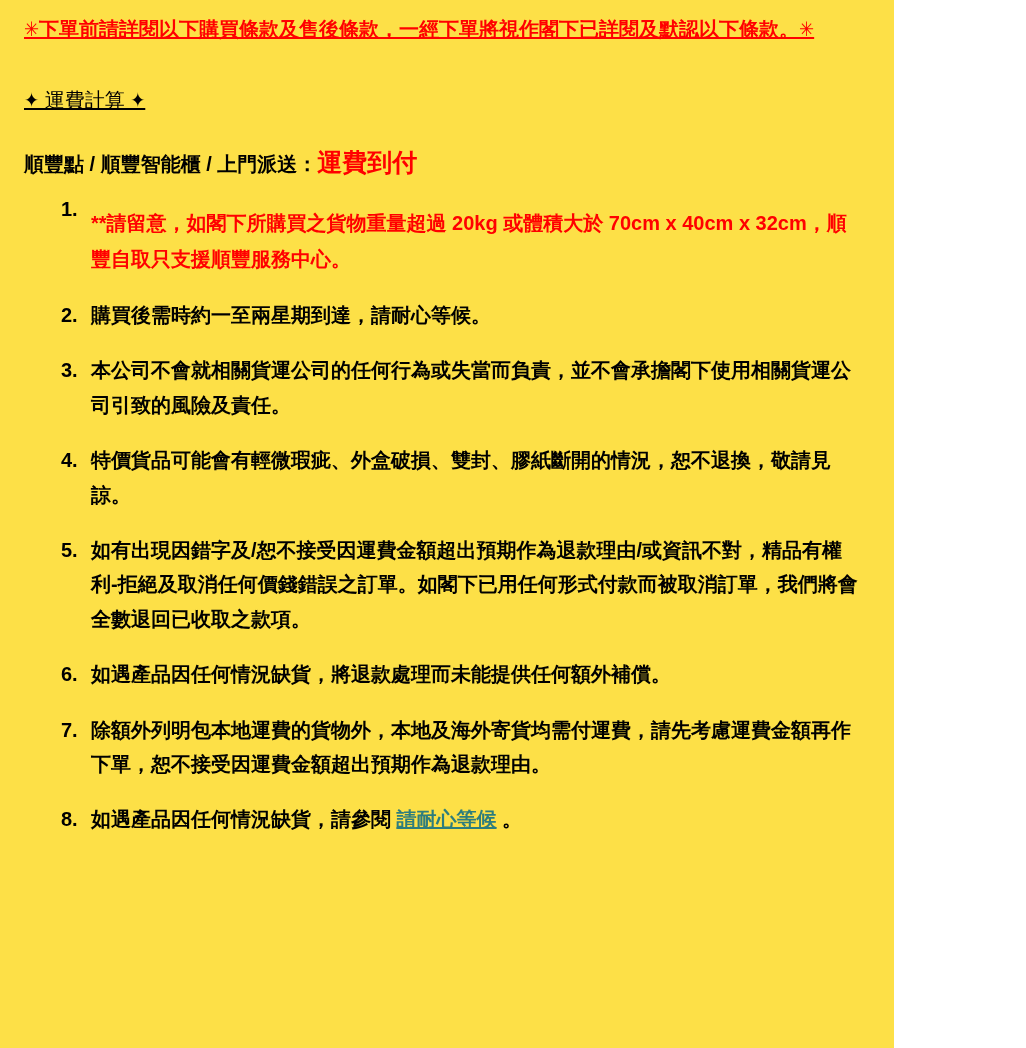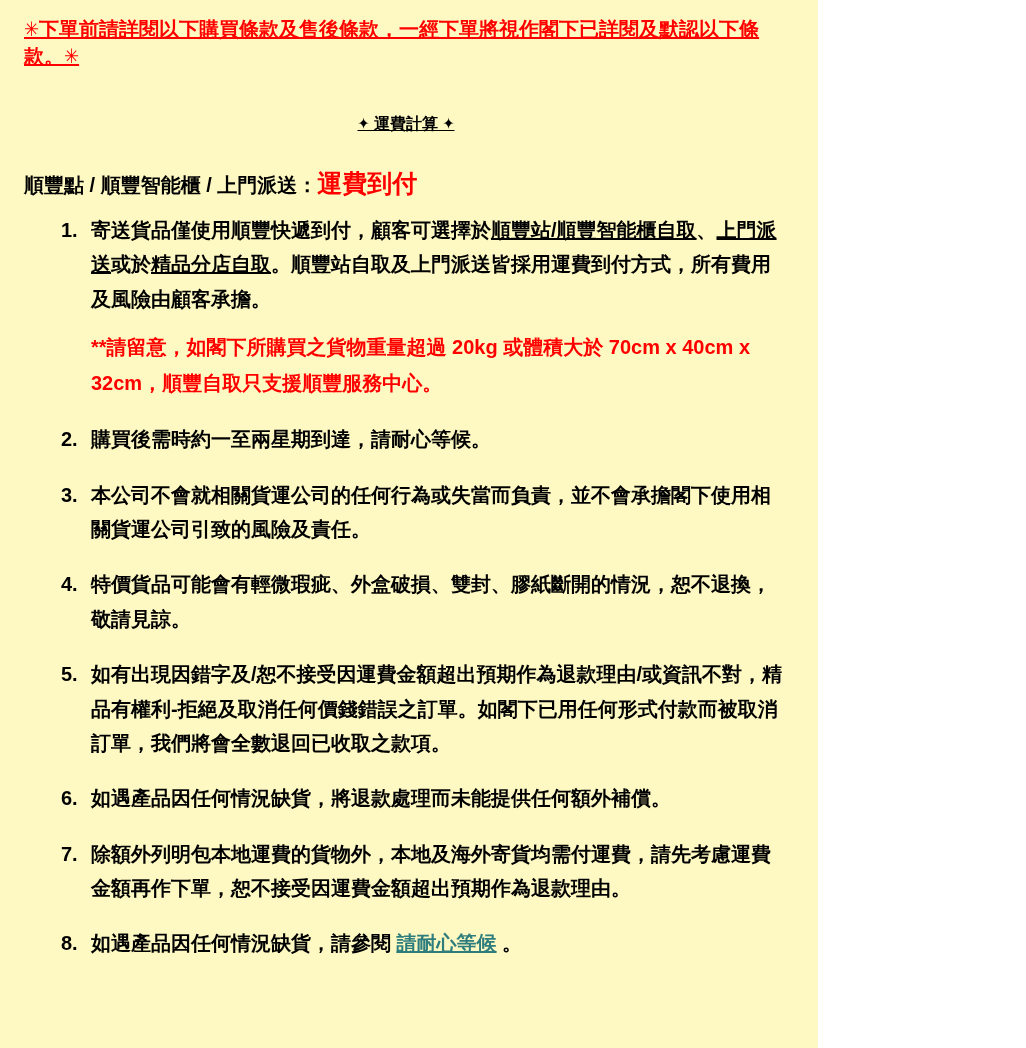--- a/index.html
+++ b/index.html
@@ -1,44 +1,43 @@
 <!DOCTYPE html>
 <html lang="zh-Hant"><head>
 <meta charset="utf-8">
 <style>
   html, body {
     margin: 0;
     padding: 0;
     background: #ffffff;
   }
   .page {
-    width: 818px;
+    width: 894px;
     height: 1048px;
     box-sizing: border-box;
     padding: 16px 30px 0 24px;
     overflow: hidden;
-    background: #fef9c3;
+    background: #fde047;
     font-family: "Liberation Sans", "DejaVu Sans", sans-serif;
     font-weight: 700;
     color: #000000;
     font-stretch: condensed;
   }
   .notice {
     color: #ff0000;
     font-size: 20px;
     line-height: 1.35;
     text-decoration: underline;
     margin: 0 0 44px 0;
   }
   .section-heading {
-    font-size: 16px;
-    font-weight: 700;
+    font-size: 20px;
+    font-weight: 400;
     text-decoration: underline;
     margin: 0 0 28px 0;
-    text-align: center;
   }
   .heading-terms {
     margin-bottom: 30px;
   }
   .ship-line1 {
     font-size: 20px;
     margin: 8px 0 10px 0;
     line-height: 1.6;
   }
   .highlight-red {
@@ -96,21 +95,20 @@
 
   <p class="ship-line1"><span>順豐點 / 順豐智能櫃 / 上門派送：</span><span class="highlight-red">運費到付</span></p>
 
 
 
   <div class="terms-list">
 
     <div class="item">
       <span class="num">1.</span>
       <div class="item-body">
-        <p><span>寄送貨品僅使用順豐快遞到付，顧客可選擇於</span><span class="u">順豐站/順豐智能櫃自取</span><span>、</span><span class="u">上門派送</span><span>或於</span><span class="u">精品分店自取</span><span>。順豐站自取及上門派送皆採用運費到付方式，所有費用及風險由顧客承擔。</span></p>
         <p class="warning">**請留意，如閣下所購買之貨物重量超過 20kg 或體積大於 70cm x 40cm x 32cm，順豐自取只支援順豐服務中心。</p>
       </div>
     </div>
 
     <div class="item">
       <span class="num">2.</span>
       <div class="item-body">
           <p>購買後需時約一至兩星期到達，請耐心等候。</p>
         </div>
     </div>

